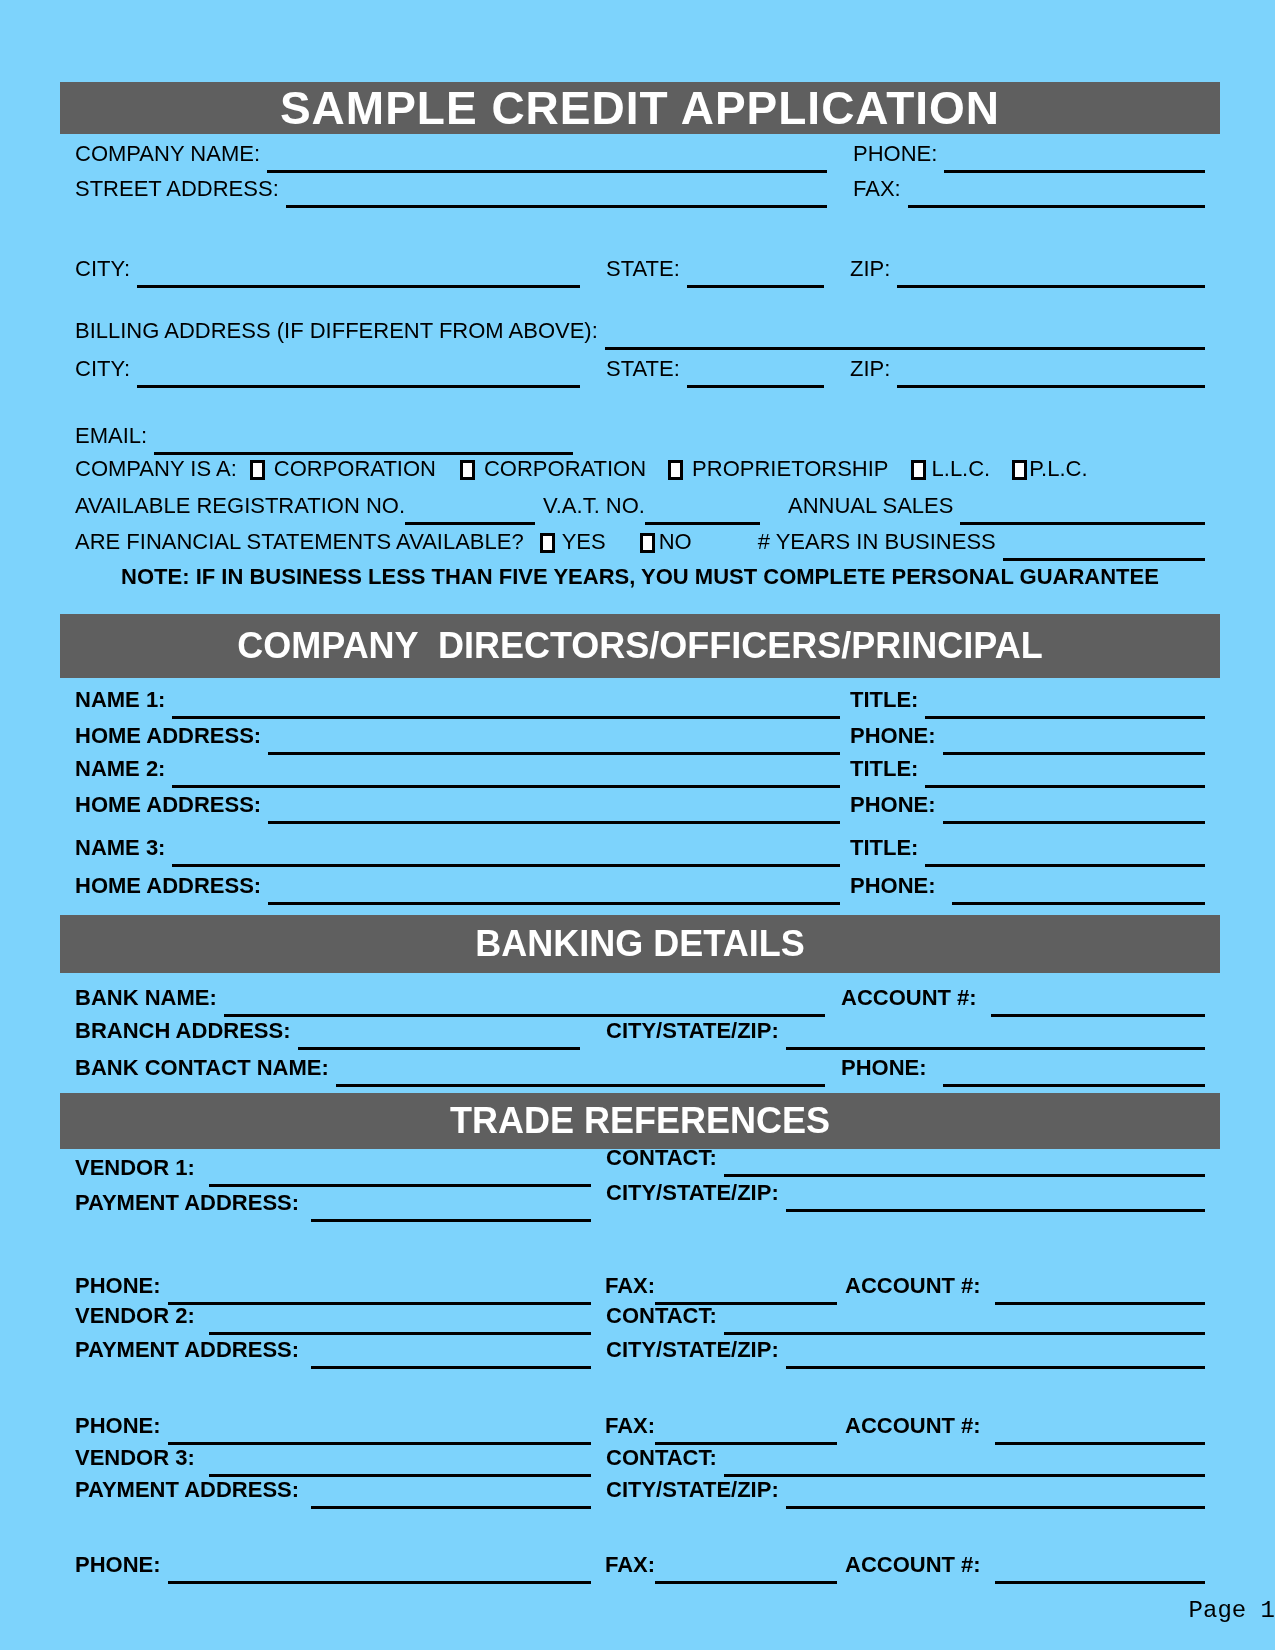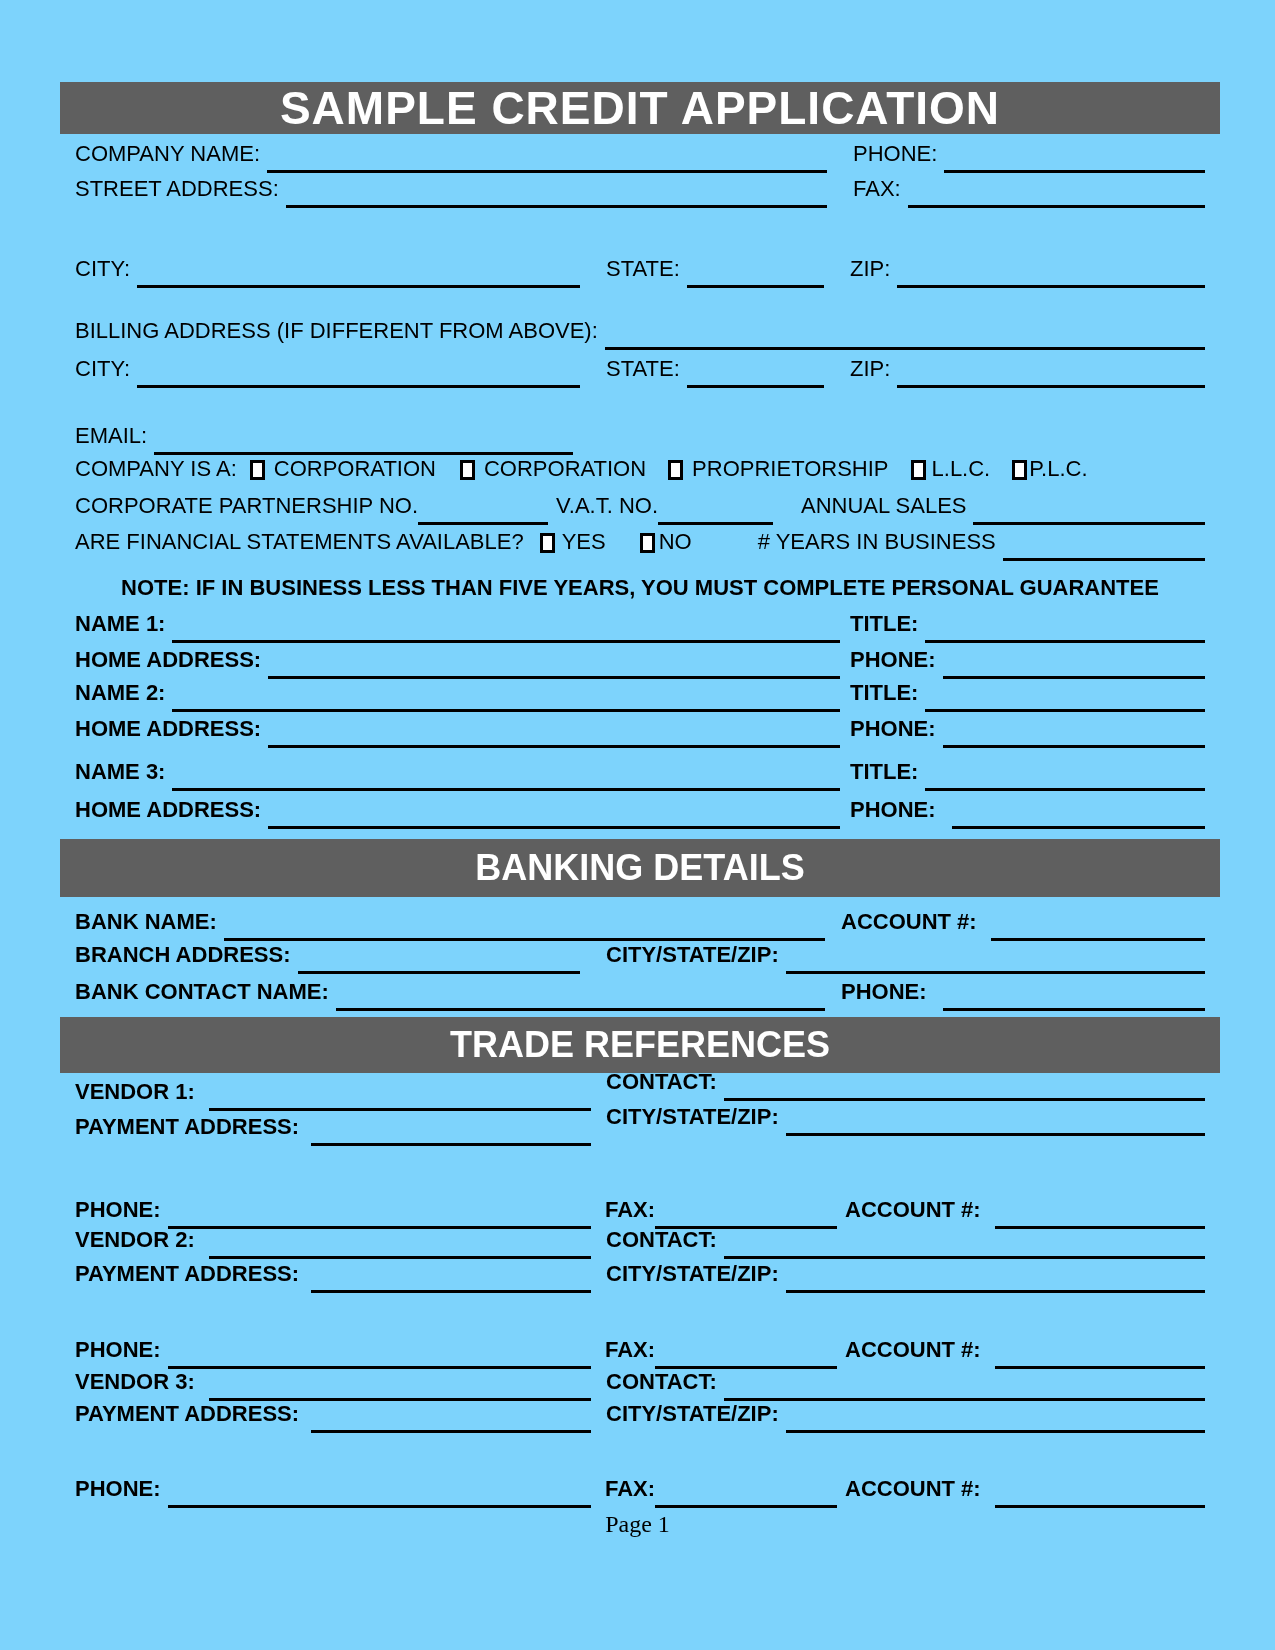--- a/index.html
+++ b/index.html
@@ -30,22 +30,22 @@
   .lbl.tight { padding-right:0; }
   .b   { font-weight:bold; }
   .line { flex:1 1 auto; border-bottom:3px solid #000; height:0; min-width:20px; }
   .cb  { width:15px; height:20px; border:3px solid #000; margin-bottom:8px; flex:none; background:#fff; }
   .note {
     margin-left:75px; width:1130px; height:26px;
     text-align:center; font-weight:bold; font-size:22px; line-height:24px;
   }
   .raise { position:relative; top:-10px; }
   .footer {
-    margin-top:3px; text-align:center;
-    font-family:Liberation Serif, serif;
+    margin-top:13px; text-align:right;
+    font-family:Liberation Mono, monospace;
     font-size:24px;
   }
 </style>
 </head>
 <body>
 
 <div class="page">
 
   <div class="banner title" style="background: rgb(95, 95, 95);">
     <span>SAMPLE CREDIT APPLICATION</span>
@@ -123,40 +123,43 @@
     <span class="lbl tight">CORPORATION</span>
     <span class="cb" style="margin-left:22px;margin-right:9px"></span>
     <span class="lbl tight">PROPRIETORSHIP</span>
     <span class="cb" style="margin-left:22px;margin-right:6px"></span>
     <span class="lbl tight">L.L.C.</span>
     <span class="cb" style="margin-left:22px;margin-right:2px"></span>
     <span class="lbl tight">P.L.C.</span>
   </div>
 
   <div class="row" style="margin-top:7px">
-    <span class="lbl tight">CORPORATE PARTNERSHIP NO.</span>
+    <span class="lbl tight">AVAILABLE REGISTRATION NO.</span>
     <span class="line" style="flex:0 0 130px"></span>
     <span class="lbl tight" style="margin-left:8px">V.A.T. NO.</span>
     <span class="line" style="flex:0 0 115px"></span>
     <span class="lbl" style="margin-left:28px">ANNUAL SALES</span>
     <span class="line"></span>
   </div>
 
   <div class="row" style="margin-top:6px">
     <span class="lbl tight">ARE FINANCIAL STATEMENTS AVAILABLE?</span>
     <span class="cb" style="margin-left:16px;margin-right:7px"></span>
     <span class="lbl tight">YES</span>
     <span class="cb" style="margin-left:34px;margin-right:4px"></span>
     <span class="lbl tight">NO</span>
     <span class="lbl" style="margin-left:66px"># YEARS IN BUSINESS</span>
     <span class="line"></span>
   </div>
 
-  <div class="note" style="margin-top:15px">NOTE: IF IN BUSINESS LESS THAN FIVE YEARS, YOU MUST COMPLETE PERSONAL GUARANTEE</div>
-
+  <div class="note" style="margin-top:4px">NOTE: IF IN BUSINESS LESS THAN FIVE YEARS, YOU MUST COMPLETE PERSONAL GUARANTEE</div>
+
+  <div class="banner section" style="margin-top: 23px; height: 64px; background: rgb(95, 95, 95);">
+    <span>COMPANY  DIRECTORS/OFFICERS/PRINCIPAL</span>
+  </div>
 
   <div class="row" style="margin-top:11px">
     <div class="grp" style="width:765px">
       <span class="lbl b">NAME 1:</span>
       <span class="line"></span>
     </div>
     <div class="grp" style="margin-left:10px;flex:1">
       <span class="lbl b">TITLE:</span>
       <span class="line"></span>
     </div>

